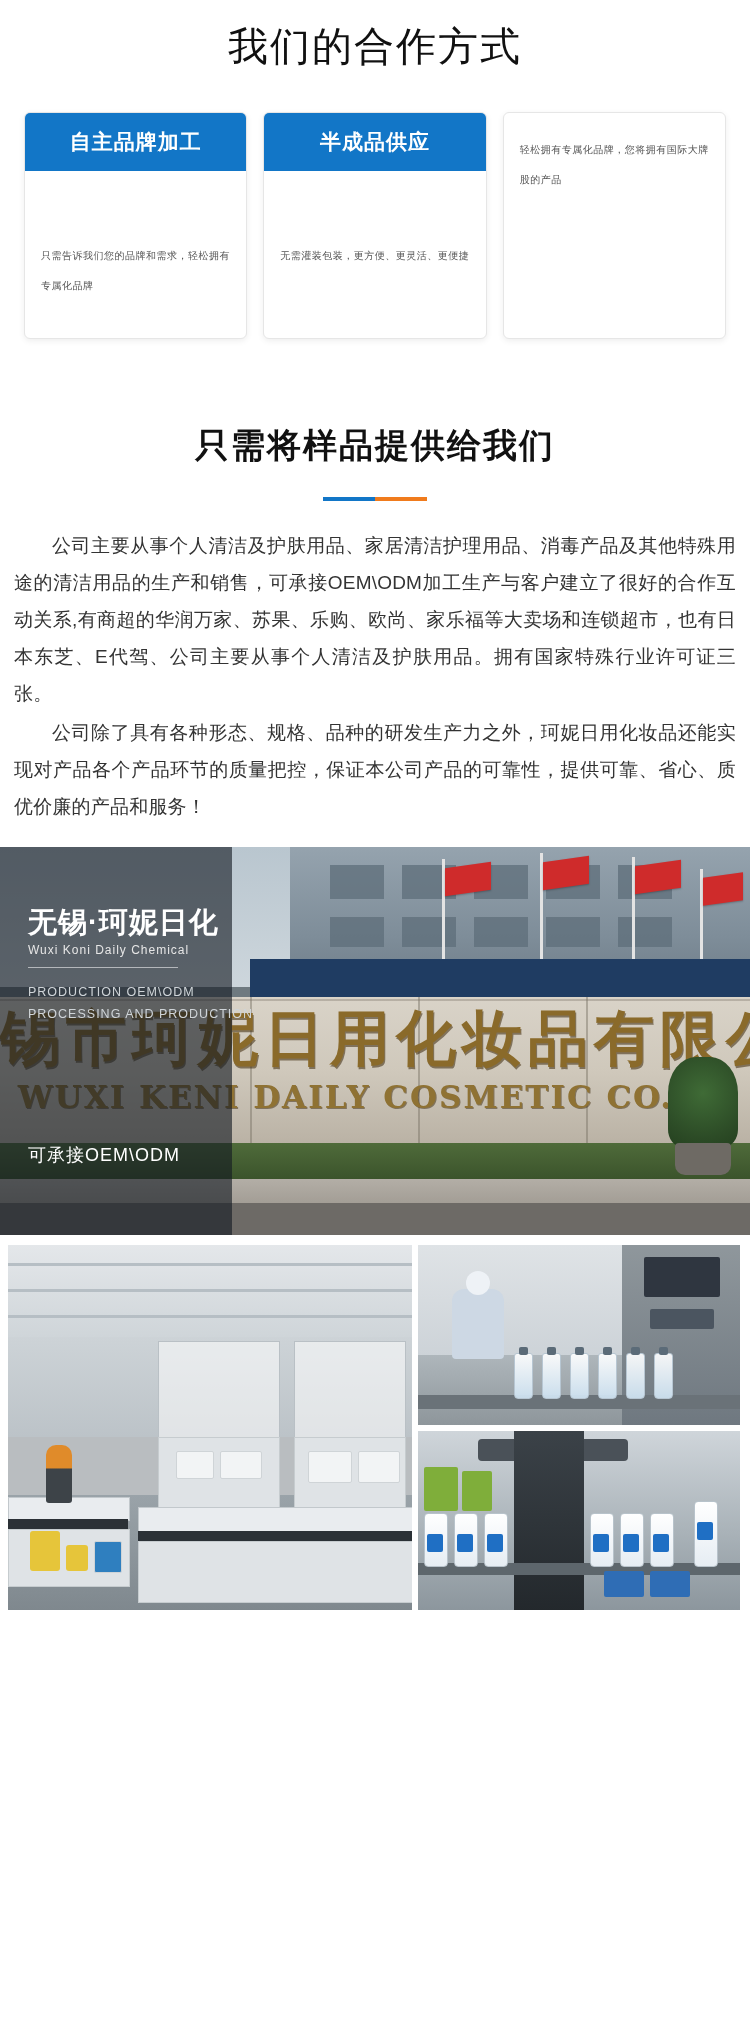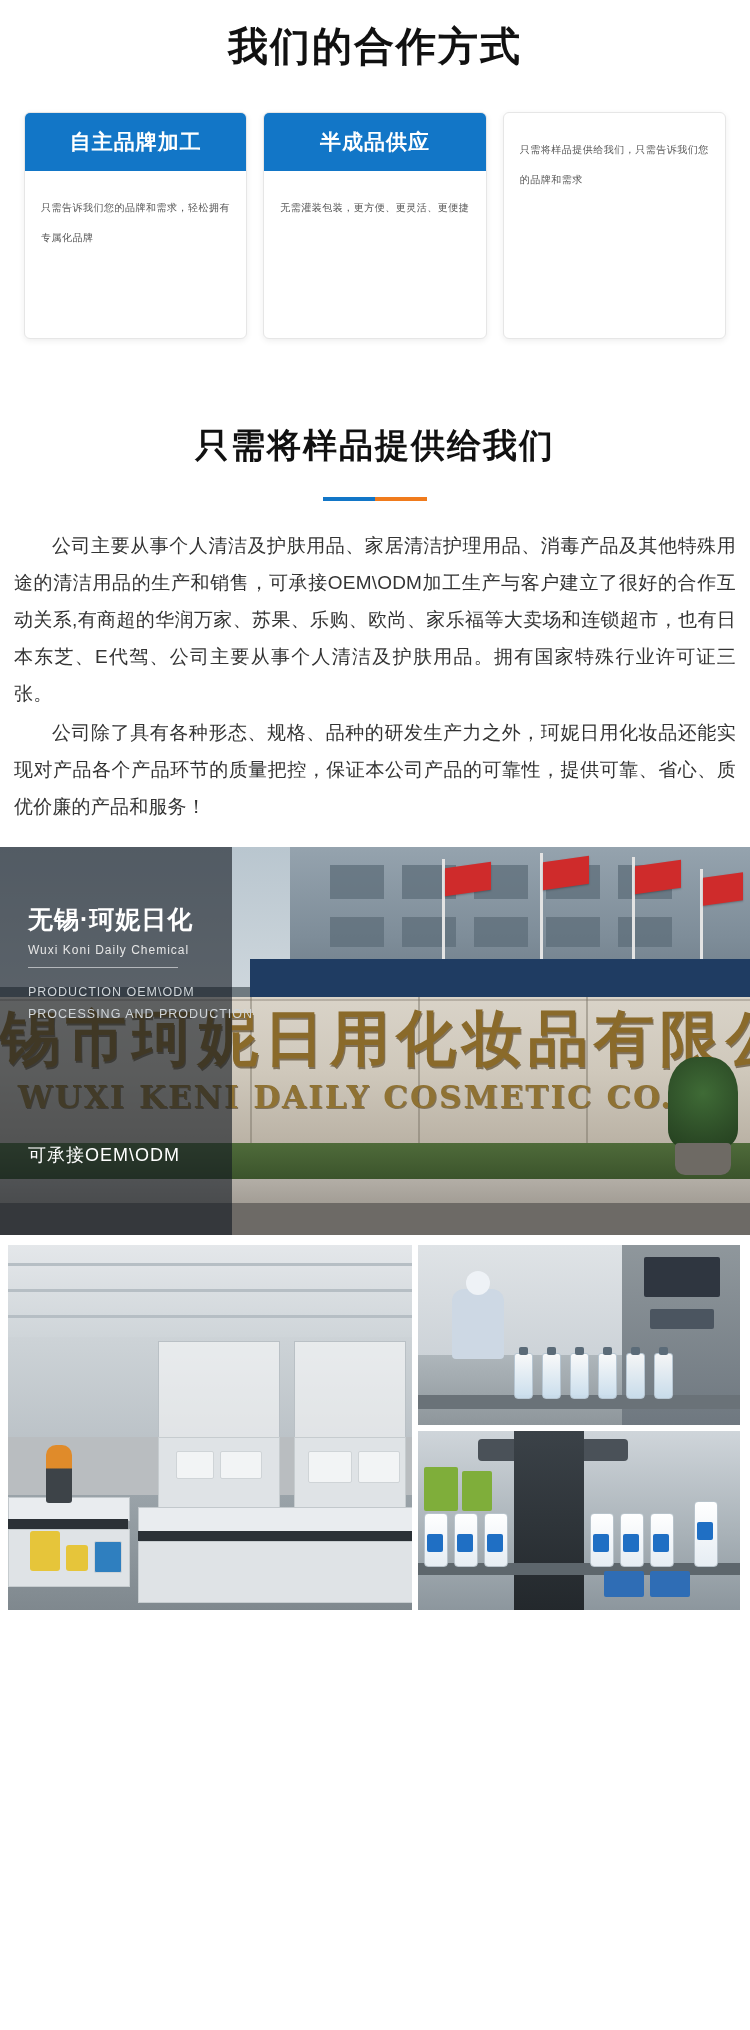--- a/index.html
+++ b/index.html
@@ -19,21 +19,21 @@
     overflow: hidden;
   }
 
   
   .sec-coop {
     padding-top: 8px;
   }
   .main-title {
     text-align: center;
     font-size: 40px;
-    font-weight: bold;
+    font-weight: normal;
     color: #111;
     letter-spacing: 2px;
     line-height: 1.5;
     margin: 8px 0 0 0;
   }
   .sub-title {
     text-align: center;
     font-size: 22px;
     color: #333;
     letter-spacing: 1px;
@@ -51,20 +51,21 @@
   .card {
     width: 222px;
     background: #ffffff;
     border: 1px solid #e6e6e6;
     border-radius: 6px;
     box-shadow: 0 2px 6px rgba(0,0,0,0.07);
     overflow: hidden;
     display: flex;
     flex-direction: column;
     min-height: 225px;
+    gap: 48px;
   }
   .card-head {
     background: #1276c7;
     color: #ffffff;
     font-size: 21px;
     font-weight: bold;
     letter-spacing: 1px;
     height: 58px;
     display: flex;
     align-items: center;
@@ -208,21 +209,21 @@
   .hero .pot {
     position: absolute; width: 56px; height: 32px; background: #6e6a64; border-radius: 4px 4px 10px 10px;
   }
   
   .hero .overlay {
     position: absolute; left: 0; top: 0; width: 232px; height: 388px;
     background: rgba(20,26,34,0.62);
   }
   .hero .ov-title {
     position: absolute; left: 28px; top: 56px;
-    color: #ffffff; font-size: 25px; font-weight: bold; letter-spacing: 1px;
+    color: #ffffff; font-size: 29px; font-weight: bold; letter-spacing: 1px;
   }
   .hero .ov-sub {
     position: absolute; left: 28px; top: 96px;
     color: #e6e6e6; font-size: 12px; letter-spacing: 1px;
   }
   .hero .ov-rule {
     position: absolute; left: 28px; top: 120px; width: 150px; height: 1px;
     background: rgba(255,255,255,.55);
   }
   .hero .ov-en {
@@ -388,21 +389,21 @@
         <div class="card-head">自主品牌加工</div>
         <div class="card-body">只需告诉我们您的品牌和需求，轻松拥有专属化品牌</div>
       </div>
 
       <div class="card">
         <div class="card-head">半成品供应</div>
         <div class="card-body">无需灌装包装，更方便、更灵活、更便捷</div>
       </div>
 
       <div class="card">
-        <div class="card-body">只需将样品提供给我们，只需告诉我们您的品牌和需求</div>
+        <div class="card-body">轻松拥有专属化品牌，您将拥有国际大牌股的产品</div>
       </div>
 
     </div>
   </section>
 
   <section class="sec-intro">
     <h2 class="intro-title">只需将样品提供给我们</h2>
     <div class="divider">
       <span class="bar blue"></span>
       <span class="bar orange"></span>

